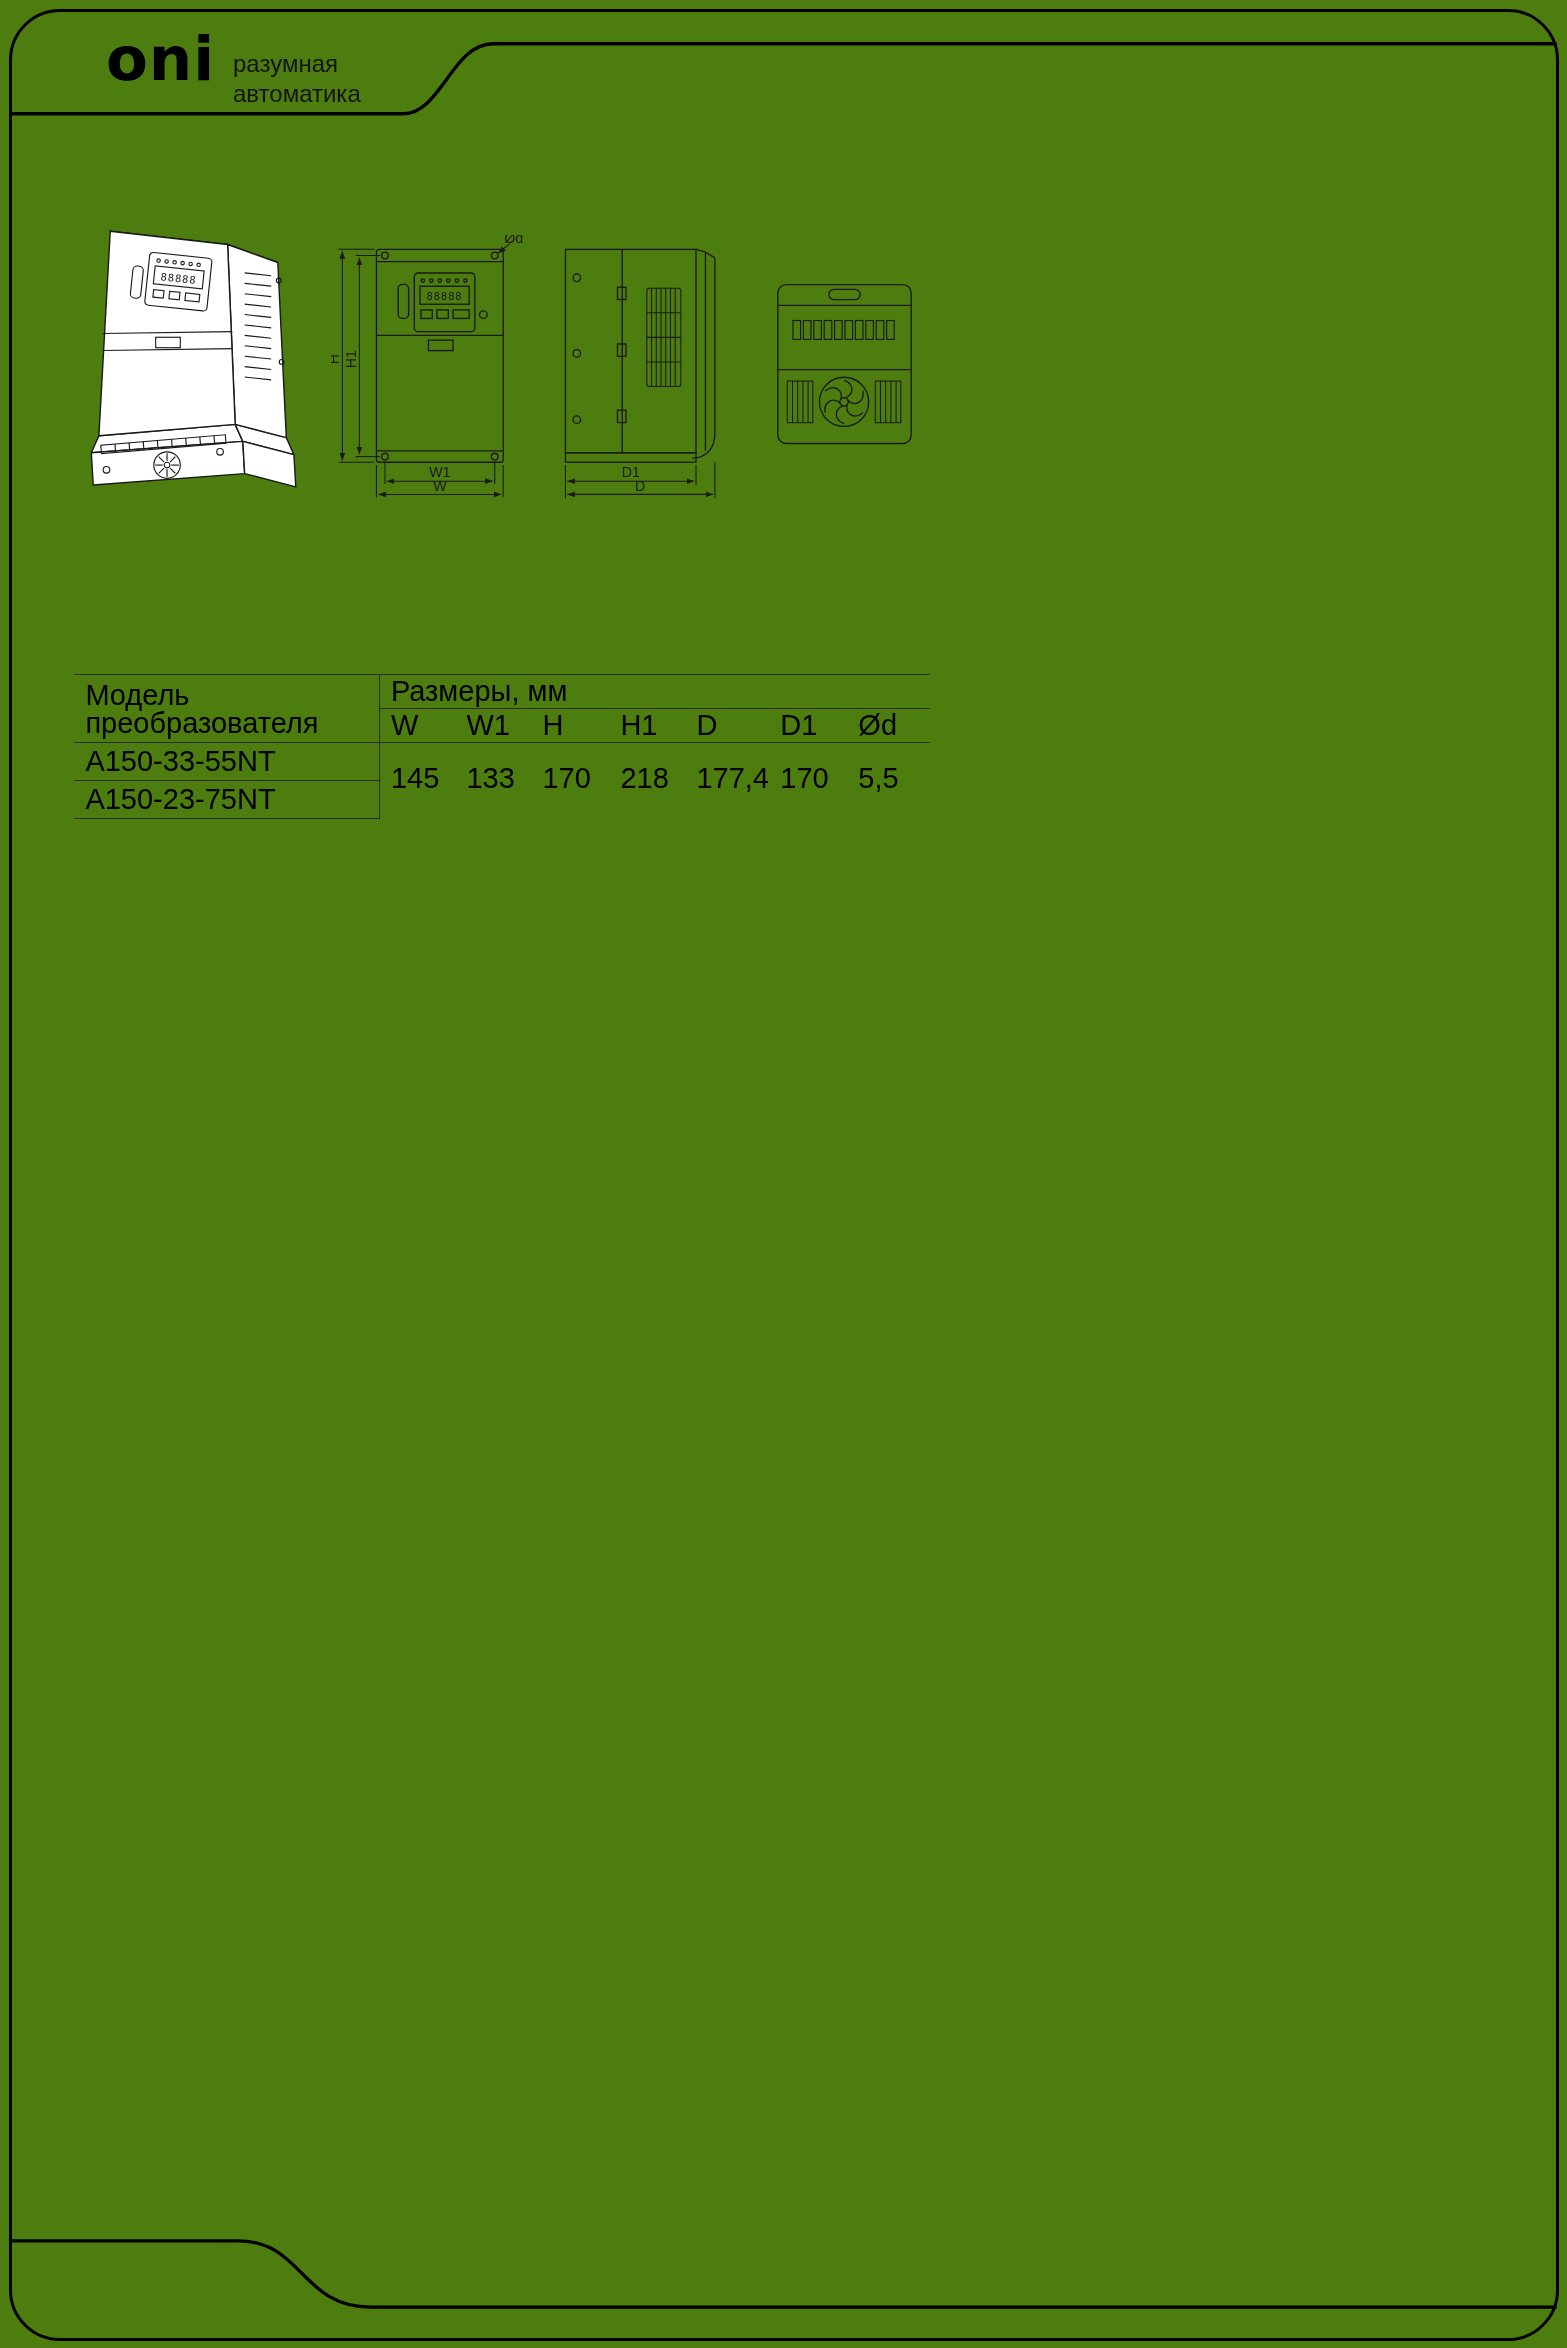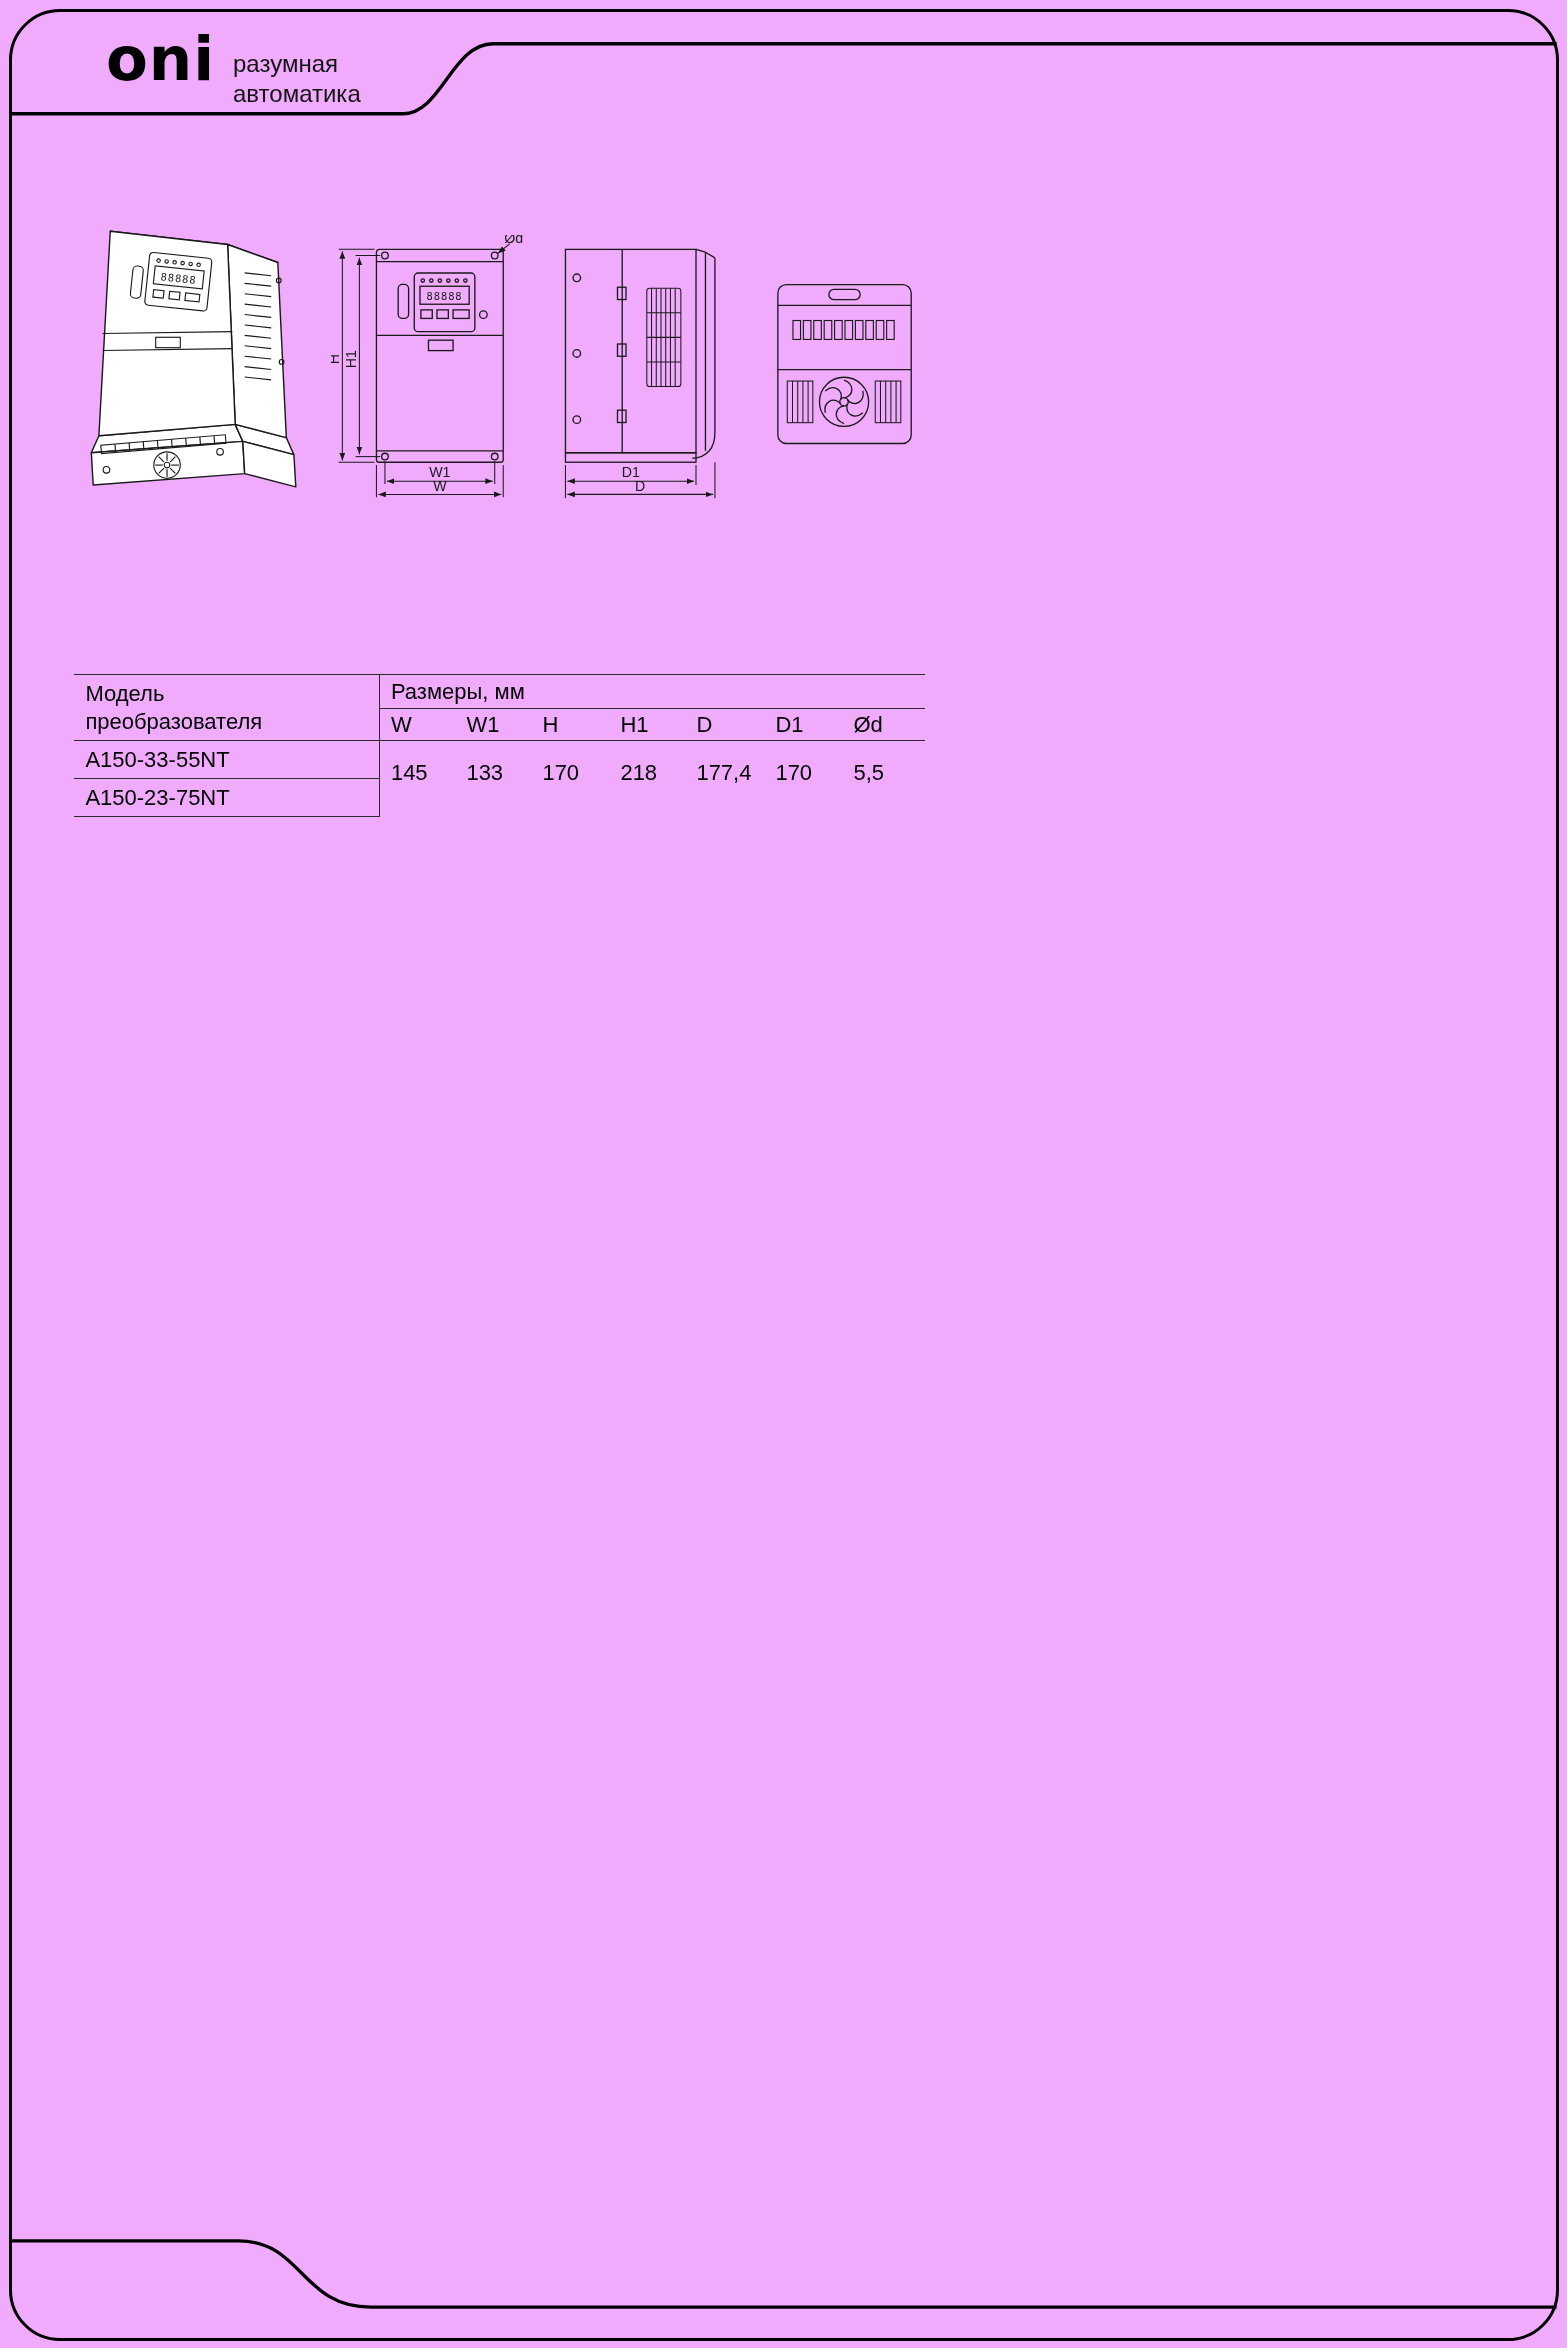--- a/index.html
+++ b/index.html
@@ -2,21 +2,21 @@
 <html style="font-size:15px"><head>
 <meta charset="utf-8">
 <style>
   * { margin: 0; padding: 0; box-sizing: border-box; }
   html, body { background: #ffffff; }
   body { font-family: "Liberation Sans", sans-serif; color: #000; }
   .page {
     position: relative;
     width: 1567px;
     height: 2349px;
-    background: #f0abfc;
+    background: #4d7c0f;
     margin: 0 auto;
     overflow: hidden;
   }
   .frame {
     position: absolute;
     inset: 8.5px;
     border: 3.8px solid #000;
     border-radius: 51px;
     pointer-events: none;
   }
@@ -31,21 +31,21 @@
     font-size: 24px; line-height: 30px; color: #141414;
   }
   .draw { position: absolute; }
   .caption {
     position: absolute; left: 74px; top: 572px;
     font-size: 21px; color: #000; white-space: nowrap;
   }
   .dim-table {
     position: absolute; left: 74px; top: 674px;
     border-collapse: collapse; table-layout: fixed;
-    font-size: 22px; color: #000;
+    font-size: 29px; color: #000;
     border-top: 1.9px solid #2b2b2b;
   }
   .dim-table td { padding: 0 0 0 11.4px; vertical-align: middle; }
   .dim-table tr.hr1 td { height: 34px; }
   .dim-table tr.hr2 td { height: 32px; }
   .dim-table tr.dr td { height: 38px; }
   td.model-h {
     border-right: 1.9px solid #2b2b2b;
     border-bottom: 1.9px solid #2b2b2b;
     line-height: 28px; vertical-align: middle;

